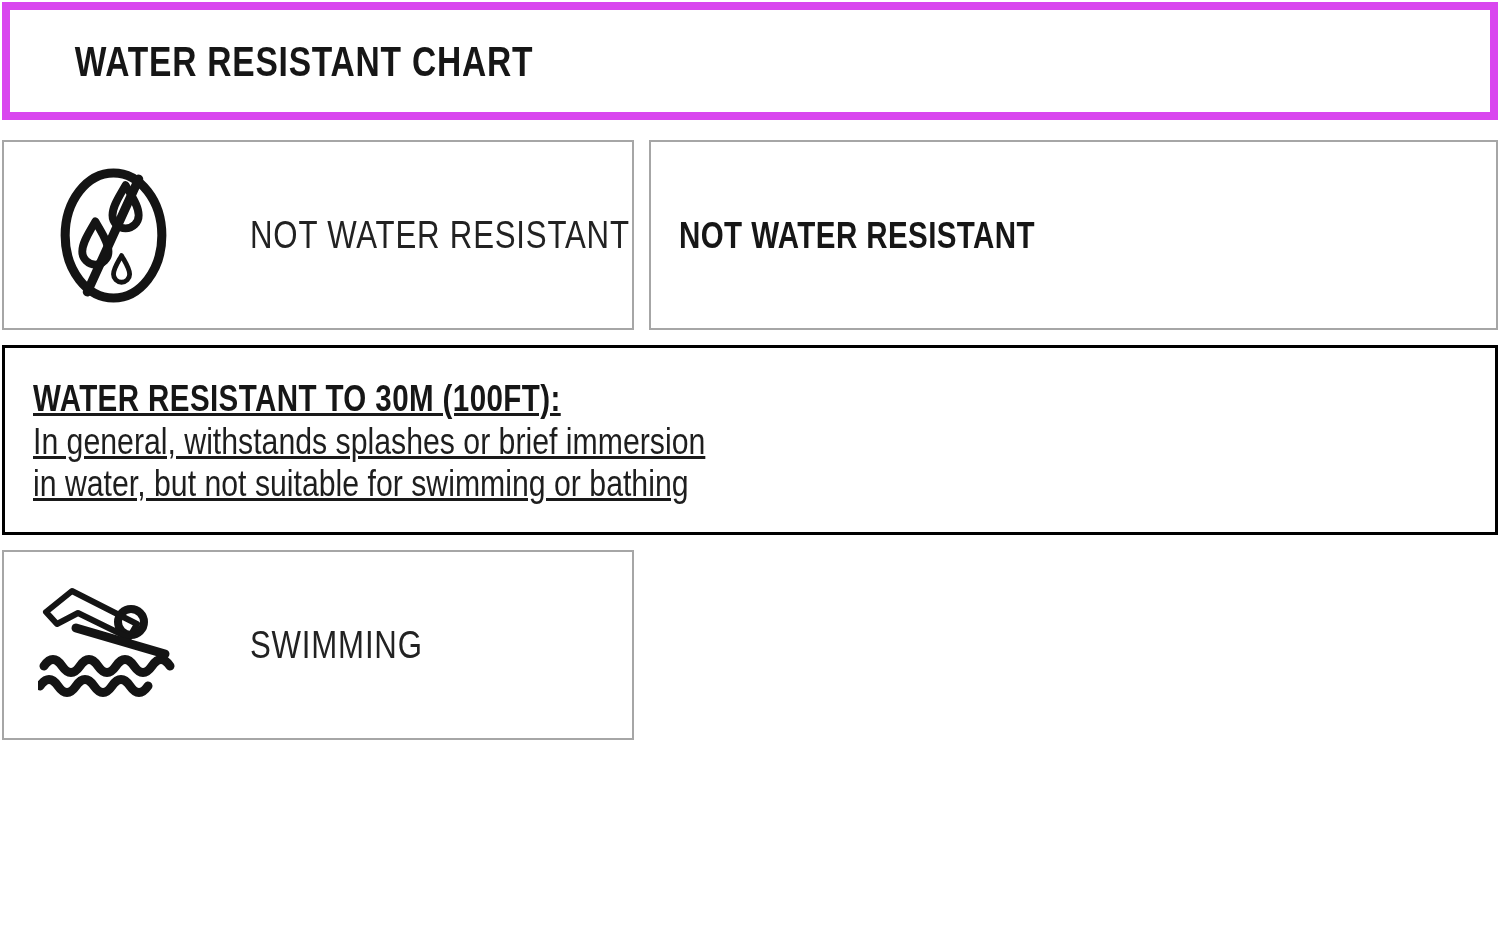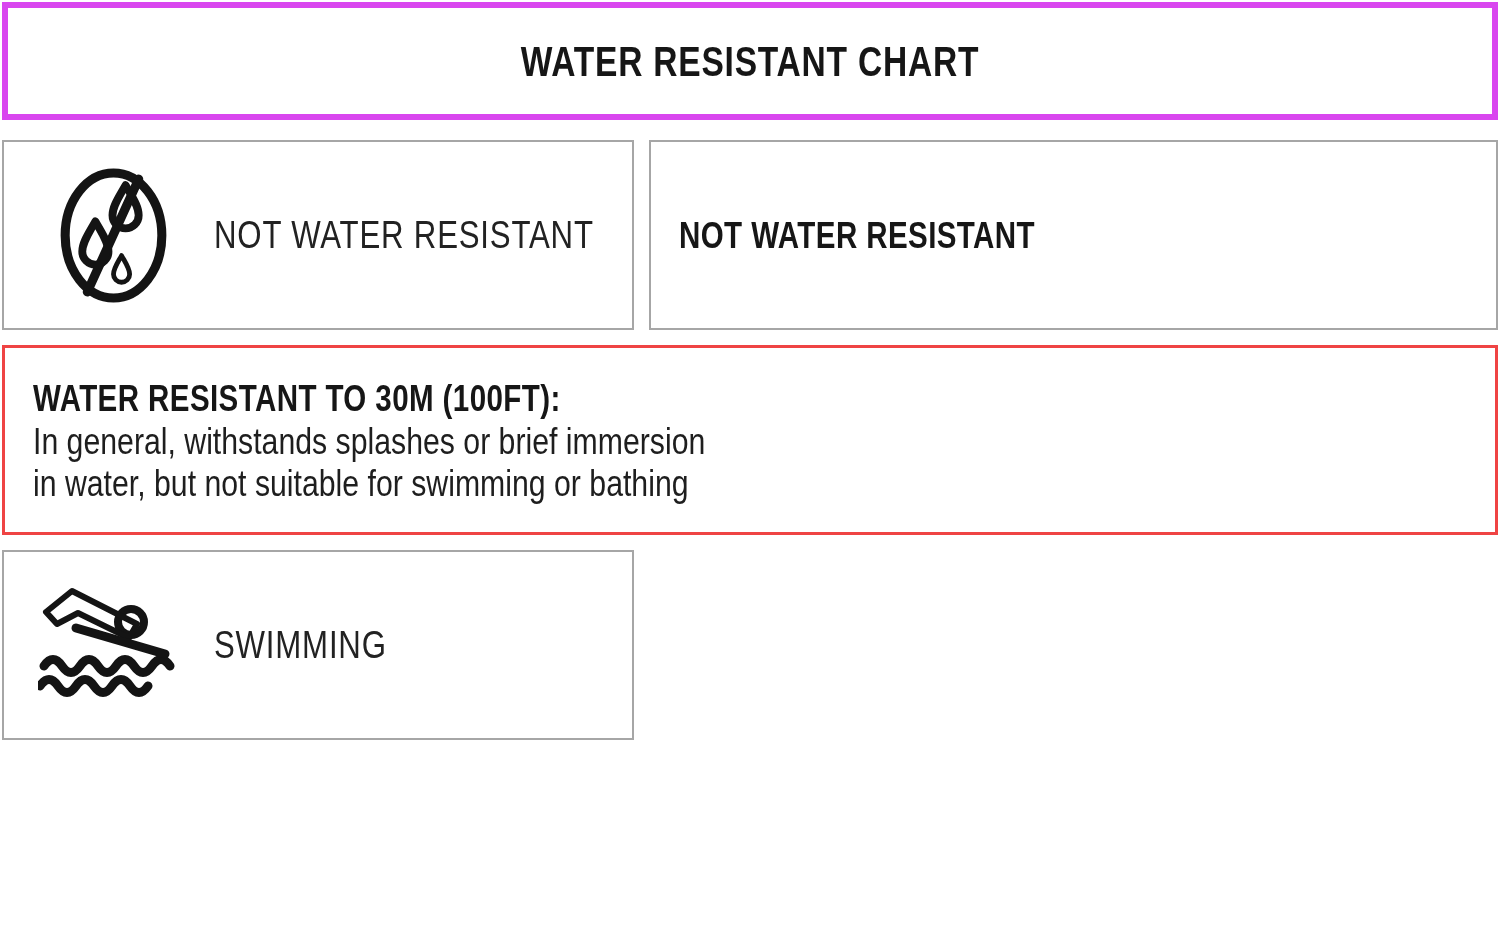--- a/index.html
+++ b/index.html
@@ -3,34 +3,34 @@
 <meta charset="utf-8">
 <style>
   html,body{margin:0;padding:0;background:#ffffff;}
   .page{
     width:1500px;height:945px;box-sizing:border-box;
     padding:2px;background:#fff;position:relative;
     font-family:"Liberation Sans",sans-serif;color:#1a1a1a;
     overflow:hidden;
   }
   .header-box{
-    height:118px;border:6px solid #d946ef;box-sizing:border-box;
-    display:flex;align-items:center;justify-content:center;background:#fff;
+    height:118px;border:8px solid #d946ef;box-sizing:border-box;
+    display:flex;align-items:center;justify-content:flex-start;background:#fff;
   }
   .title{
     font-size:43px;font-weight:bold;letter-spacing:1px;white-space:nowrap;
     transform:scaleX(0.78);transform-origin:center center;color:#161616;
   }
   .row{display:flex;gap:15px;height:190px;margin-top:15px;}
   .row.first{margin-top:20px;}
   .cell{
     border:2px solid #a6a6a6;box-sizing:border-box;background:#fff;
-    display:flex;align-items:center;
+    display:flex;align-items:center;gap:36px;
   }
-  .row.highlight .cell{border:3px solid #ef4444;}
+  .row.highlight .cell{border:3px solid #000000;text-decoration:underline;}
   .left-cell{width:632px;flex:none;padding-left:28px;}
   .right-cell{flex:1 1 auto;padding-left:28px;}
   .icon-box{
     width:162px;height:172px;flex:none;
     display:flex;align-items:center;justify-content:center;
   }
   .icon-box svg{stroke:#141414;fill:none;}
   .activity-label{
     font-size:39px;font-weight:400;letter-spacing:1px;white-space:nowrap;
     transform:scaleX(0.80);transform-origin:left center;

